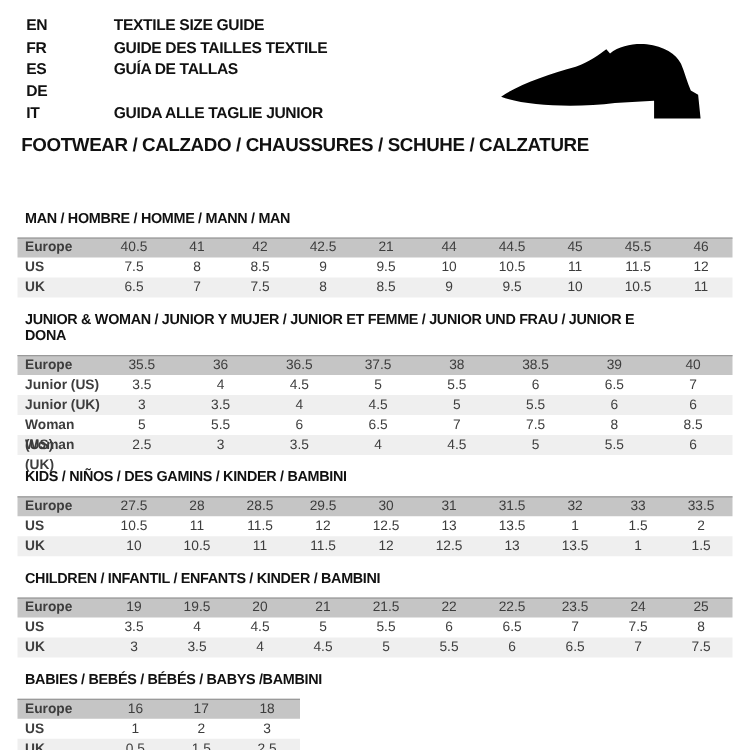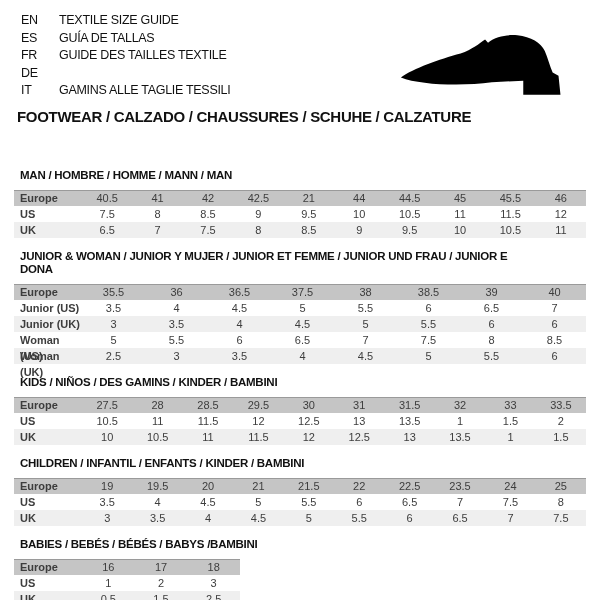--- a/index.html
+++ b/index.html
@@ -15,21 +15,21 @@
   .page{
     position:relative;
     width:600px;height:600px;
     background:var(--page-bg);
     font-family:"Liberation Sans", sans-serif;
     overflow:hidden;
   }
   
   .langs{position:absolute;top:12px;left:21px;}
   .lang-row{display:flex;height:17.5px;line-height:17.5px;
-    font-size:12.5px;font-weight:normal;color:var(--title);letter-spacing:-0.3px;}
+    font-size:12.5px;font-weight:bold;color:var(--title);letter-spacing:-0.3px;gap:32px;}
   .lang-code{width:38px;}
   
   .category-title{
     position:absolute;top:108px;left:17px;
     font-size:15px;font-weight:bold;color:var(--title);letter-spacing:-0.3px;
   }
   
   .shoe{position:absolute;left:396px;top:32px;width:186px;height:66px;}
   .shoe svg{width:100%;height:100%;display:block;}
   
@@ -56,33 +56,33 @@
 <body>
 
 <div class="page">
 
   <div class="langs">
     <div class="lang-row">
       <span class="lang-code">EN</span>
       <span>TEXTILE SIZE GUIDE</span>
     </div>
     <div class="lang-row">
+      <span class="lang-code">FR</span>
+      <span>GUIDE DES TAILLES TEXTILE</span>
+    </div>
+    <div class="lang-row">
       <span class="lang-code">ES</span>
       <span>GUÍA DE TALLAS</span>
     </div>
     <div class="lang-row">
-      <span class="lang-code">FR</span>
-      <span>GUIDE DES TAILLES TEXTILE</span>
-    </div>
-    <div class="lang-row">
       <span class="lang-code">DE</span>
     </div>
     <div class="lang-row">
       <span class="lang-code">IT</span>
-      <span>GAMINS ALLE TAGLIE TESSILI</span>
+      <span>GUIDA ALLE TAGLIE JUNIOR</span>
     </div>
   </div>
 
   <div class="shoe">
     <svg viewBox="0 0 190 80" preserveAspectRatio="none" aria-hidden="true">
       <path fill="currentColor" style="color:var(--shoe)" d="
         M 5 55
         C 18 44, 44 33, 66 26
         C 78 21, 85 14, 91 9
         L 94 13

